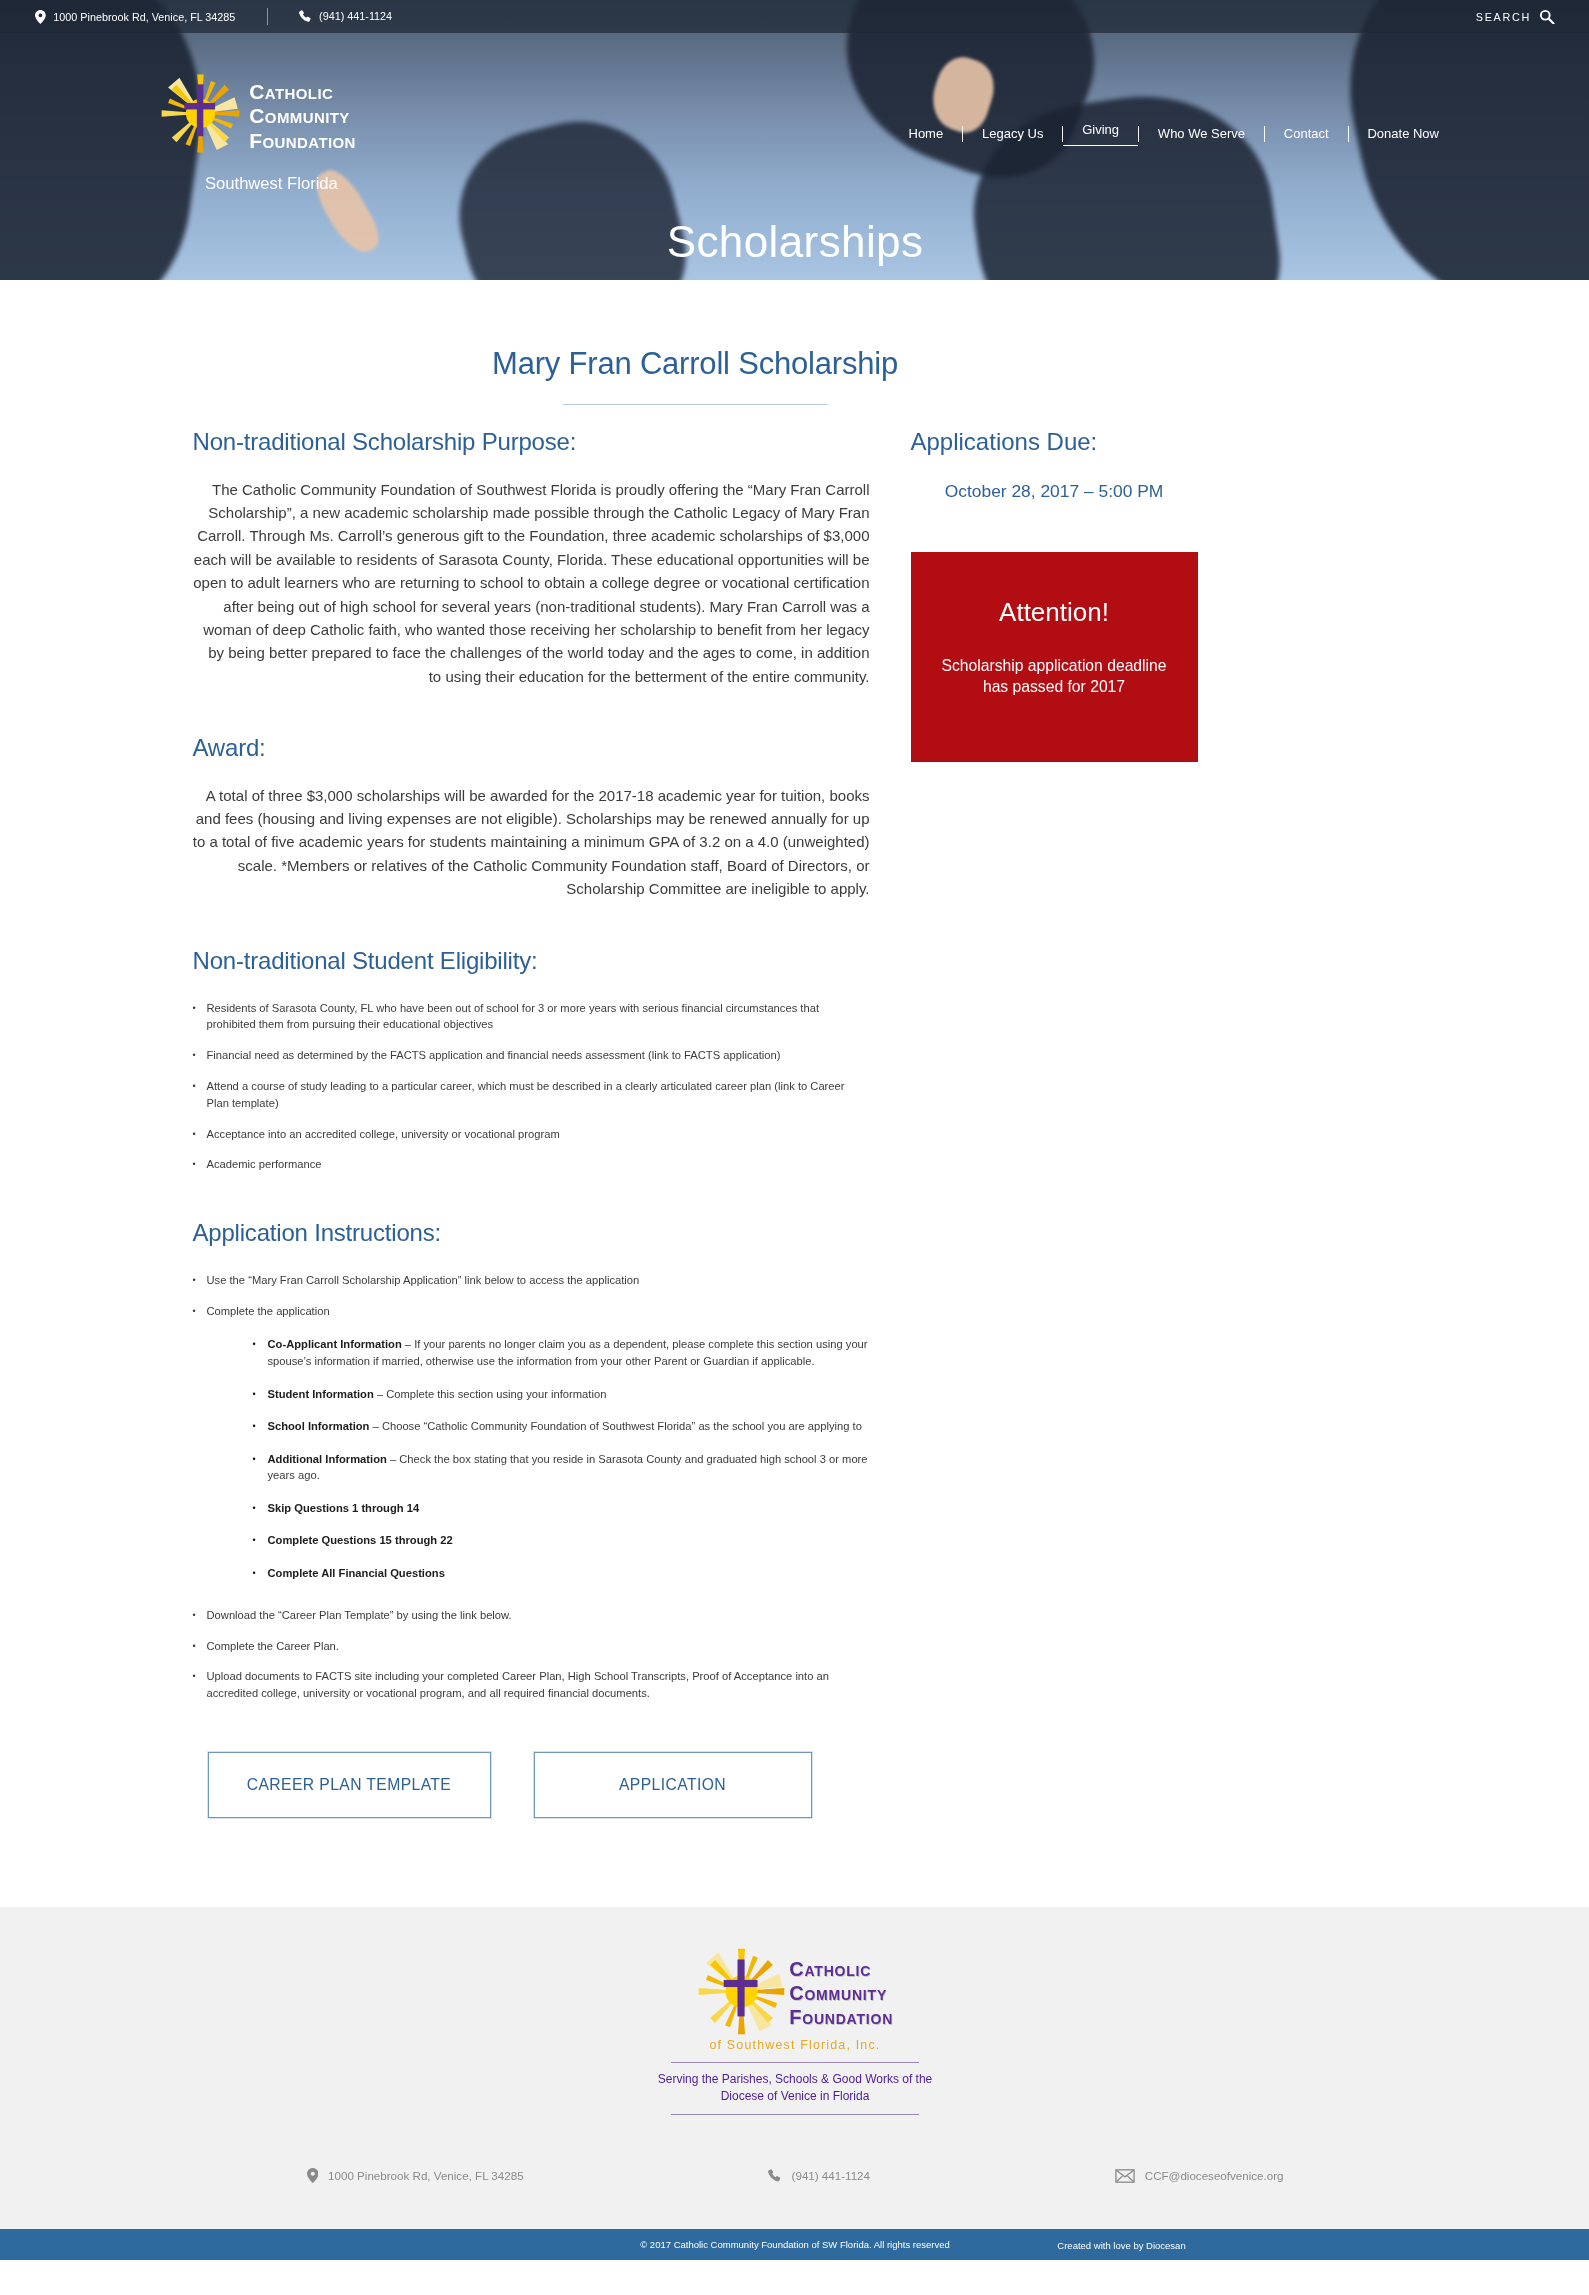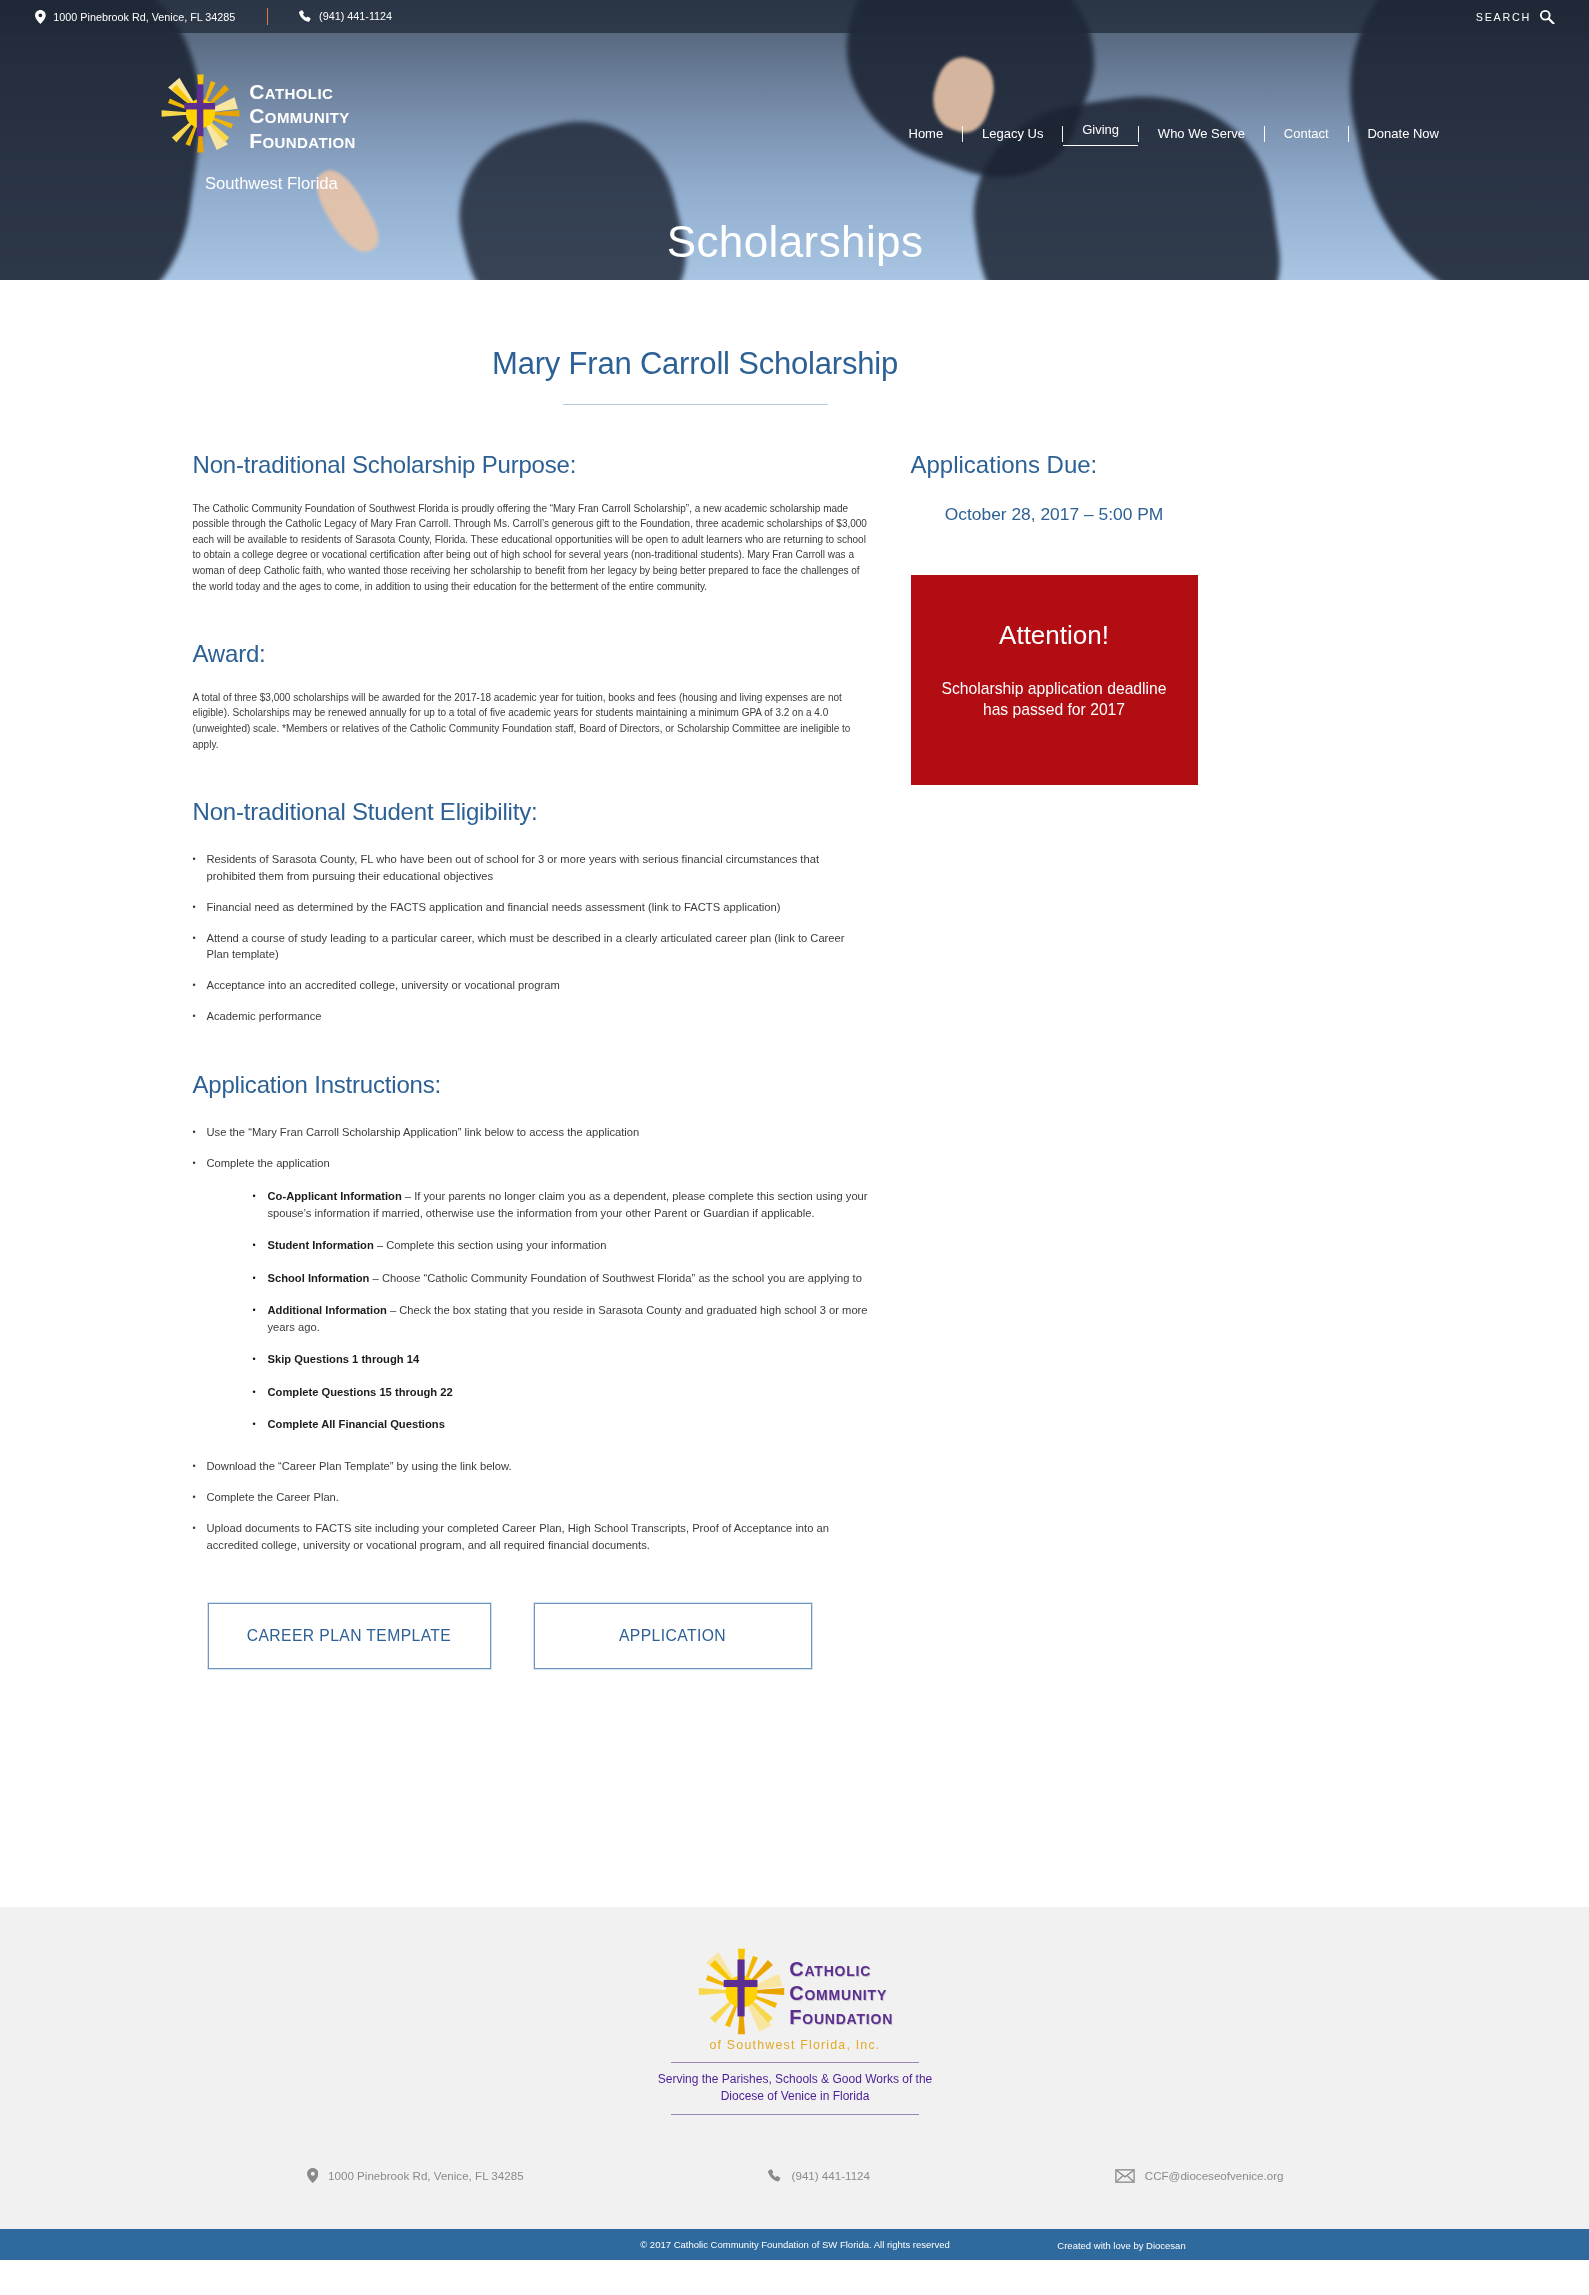--- a/index.html
+++ b/index.html
@@ -45,26 +45,26 @@
   .nav-sep { width:0.8px; height:15.7px; background:rgba(255,255,255,.95); }
 
   .hero-title { position:absolute; left:0; top:217px; width:100%; text-align:center; z-index:4;
                 color:#ffffff; font-size:44px; font-weight:400; letter-spacing:0.4px; }
 
   
   .content { width:1390px; min-height:1627px; background:#ffffff; padding-top:66px; }
   .page-title { text-align:center; color:#2d6195; font-size:31px; font-weight:500; letter-spacing:-0.2px; }
   .title-rule { width:265px; height:1.7px; background:#b7cbde; margin:21.5px auto 0; }
 
-  .columns { width:1005px; margin:46px auto 0; display:flex; align-items:flex-start; }
+  .columns { width:1005px; margin:23px auto 0; display:flex; align-items:flex-start; }
   .left-col { width:677px; flex:0 0 auto; }
   .right-col { width:287px; margin-left:41px; flex:0 0 auto; }
 
   h2.sec { color:#2d6195; font-size:24px; font-weight:500; letter-spacing:-0.2px; }
-  .left-col p { margin-top:21.5px; font-size:10px; line-height:1.56; color:#3b3b3b; }
+  .left-col p { margin-top:21.5px; font-size:15px; line-height:1.56; color:#3b3b3b;text-align:right; }
   .mt-lg { margin-top:46px; }
 
   ul.blt { list-style:none; margin-top:25px; }
   ul.blt > li { position:relative; padding-left:14px; margin-bottom:14px; font-size:11.2px; line-height:1.5; }
   ul.blt > li::before { content:"•"; position:absolute; left:0; top:0; font-size:9px; line-height:16.6px; color:#3b3b3b; }
   ul.sub { list-style:none; margin-top:16.6px; margin-left:46px; }
   ul.sub > li { position:relative; padding-left:15px; margin-bottom:15.7px; font-size:11.2px; line-height:1.5; }
   ul.sub > li::before { content:"•"; position:absolute; left:0; top:0; font-size:9px; line-height:16.6px; color:#111; }
   ul.sub .b { font-weight:bold; color:#1c1c1c; }
   .gap-top { margin-top:25px !important; }

